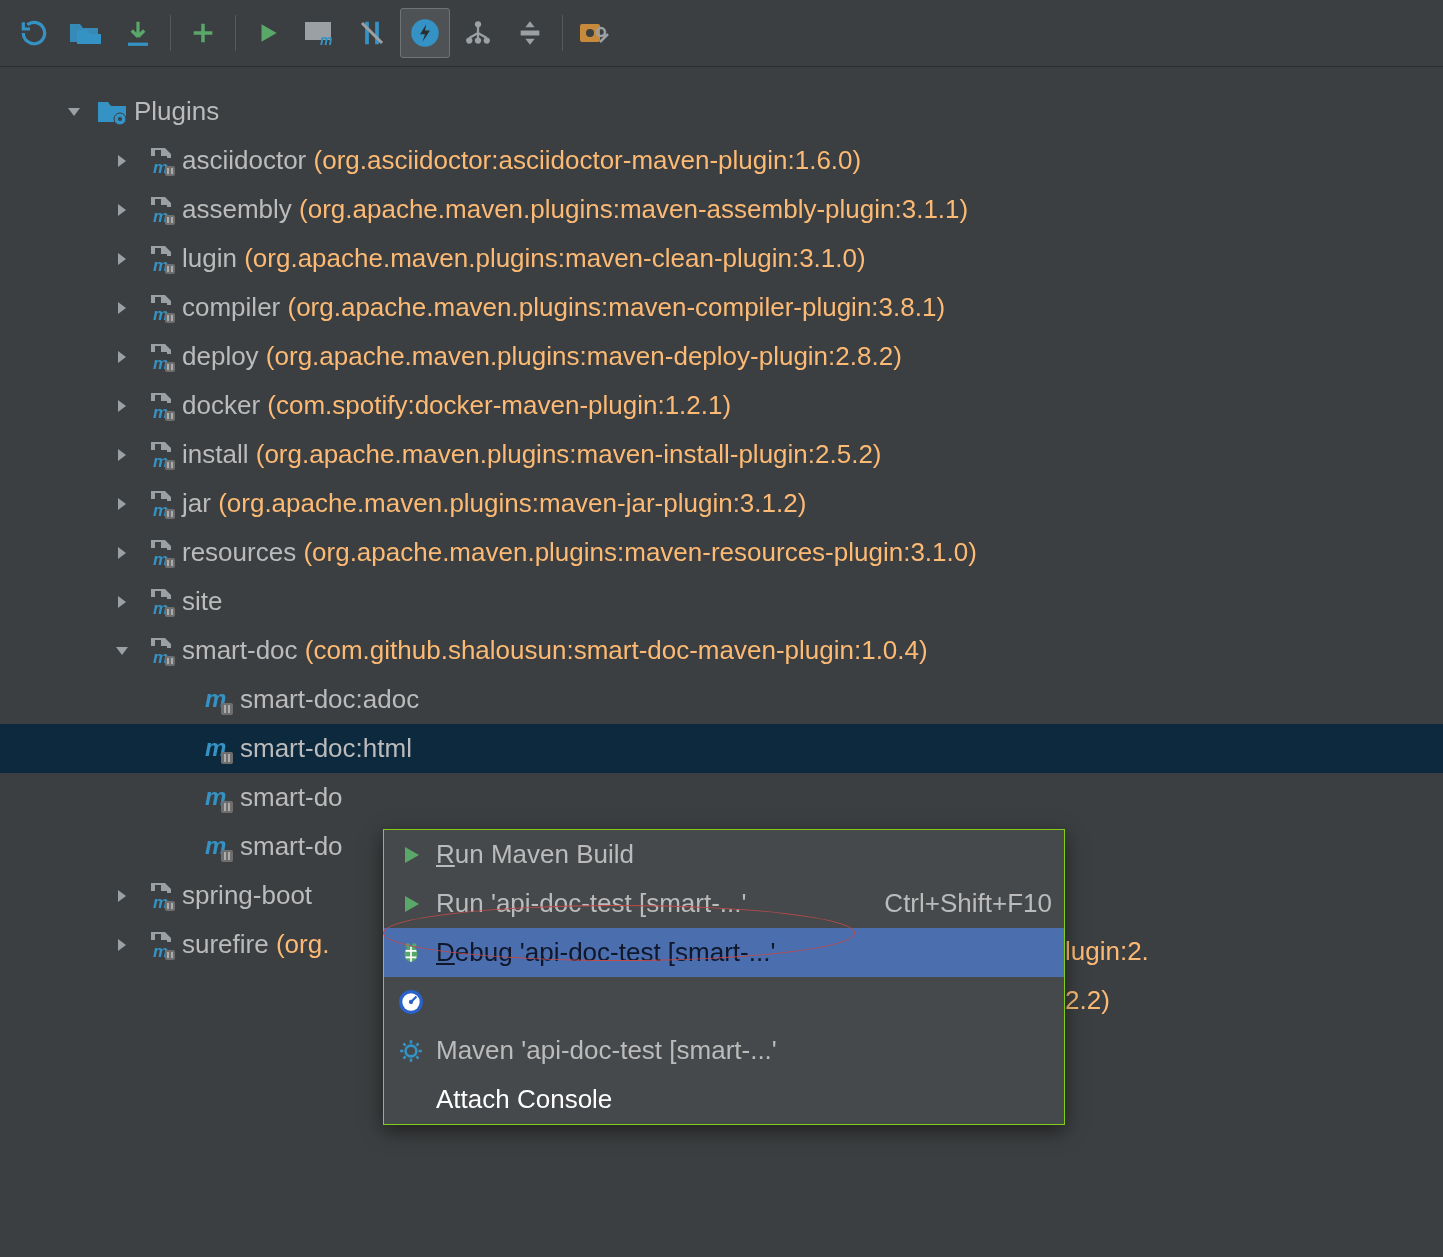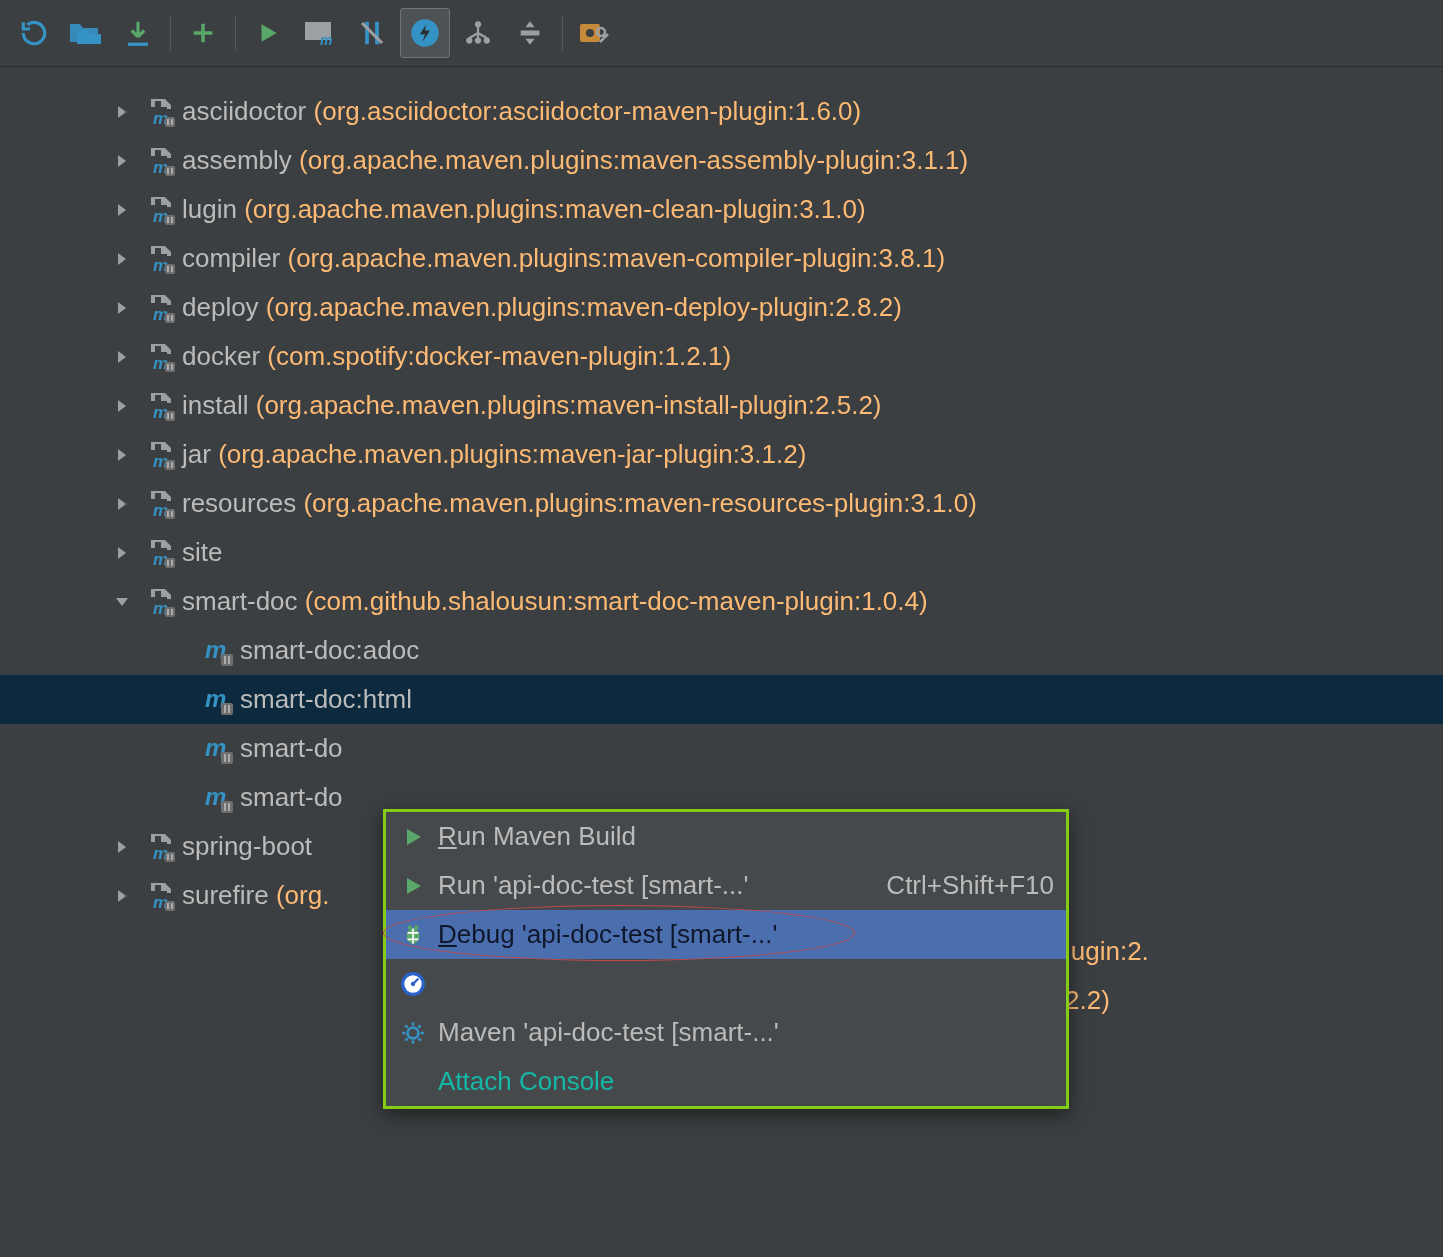--- a/index.html
+++ b/index.html
@@ -9,27 +9,27 @@
   .sep{width:1px;height:36px;background:#565a5c;margin:0 4px}
   .tree{padding-top:0;position:relative}
   .row{display:flex;align-items:center;height:49px;white-space:nowrap}
   .row.sel{background:#0d293e}
   .arrow{width:20px;height:20px;flex:0 0 20px}
   .arrow svg{display:block}
   .gap{flex:0 0 auto}
   .ico{width:32px;height:32px;flex:0 0 32px;display:flex;align-items:center;justify-content:center;margin-right:6px}
   .name{color:#bbbbbb}
   .dim{color:#fdba74}
-  .context{position:absolute;left:383px;top:742px;width:680px;background:#46494b;border:3px solid #84cc16;box-shadow:0 6px 18px rgba(0,0,0,.5)}
+  .context{position:absolute;left:383px;top:762px;width:680px;background:#46494b;border:1px solid #84cc16;box-shadow:0 6px 18px rgba(0,0,0,.5)}
   .citem{display:flex;align-items:center;height:49px;padding:0 12px;gap:10px}
   .citem.hilite{background:#4b6eaf;color:#0f172a}
   .citem .lbl{flex:1;white-space:nowrap}
   .citem .lbl .ul{text-decoration:underline}
   .citem .shortcut{color:#bbb}
-  .citem.disabled .lbl{color:#14b8a6}
+  .citem.disabled .lbl{color:#ffffff}
   .ci{width:30px;height:30px;flex:0 0 30px;display:flex;align-items:center;justify-content:center}
   .ellipse{position:absolute;left:383px;top:838px;width:470px;height:54px;border:1.5px solid #c24a4a;border-radius:50%/50%;pointer-events:none}
 </style>
 </head>
 <body>
 
 <div class="toolbar">
   <div class="tbtn">
     <svg width="32" height="32" viewBox="0 0 24 24">
         <path fill="none" stroke="#3592c4" stroke-width="2.4" d="M4 12a8 8 0 1 0 3-6.2M4 4v5h5"></path>
@@ -101,20 +101,37 @@
       </svg>
   </div>
 </div>
 
 <div class="tree">
 
   <div class="row" style="height:20px">
     <div class="gap" style="width:158px"></div>
   </div>
 
+  <div class="row">
+    <div class="gap" style="width:64px"></div>
+    <div class="arrow">
+      <svg width="20" height="20" viewBox="0 0 20 20">
+          <path fill="#9aa0a3" d="M4 6l6 8 6-8z"></path>
+        </svg>
+    </div>
+    <div class="gap" style="width:12px"></div>
+    <div class="ico">
+      <svg width="32" height="28" viewBox="0 0 32 28">
+          <path fill="#3592c4" d="M2 4h10l3 4h15v16H2z"></path>
+          <circle cx="24" cy="21" r="6" fill="#3592c4" stroke="#3c3f41" stroke-width="1"></circle>
+          <circle cx="24" cy="21" r="2" fill="#3c3f41"></circle>
+        </svg>
+    </div>
+    <span class="name">Plugins</span>
+  </div>
 
   <div id="plugin-list">
       <div class="row">
         <div class="gap" style="width:112px"></div>
         <div class="arrow">
           <svg width="20" height="20" viewBox="0 0 20 20">
             <path fill="#9aa0a3" d="M6 4l8 6-8 6z"></path>
           </svg>
         </div>
         <div class="gap" style="width:12px"></div>

